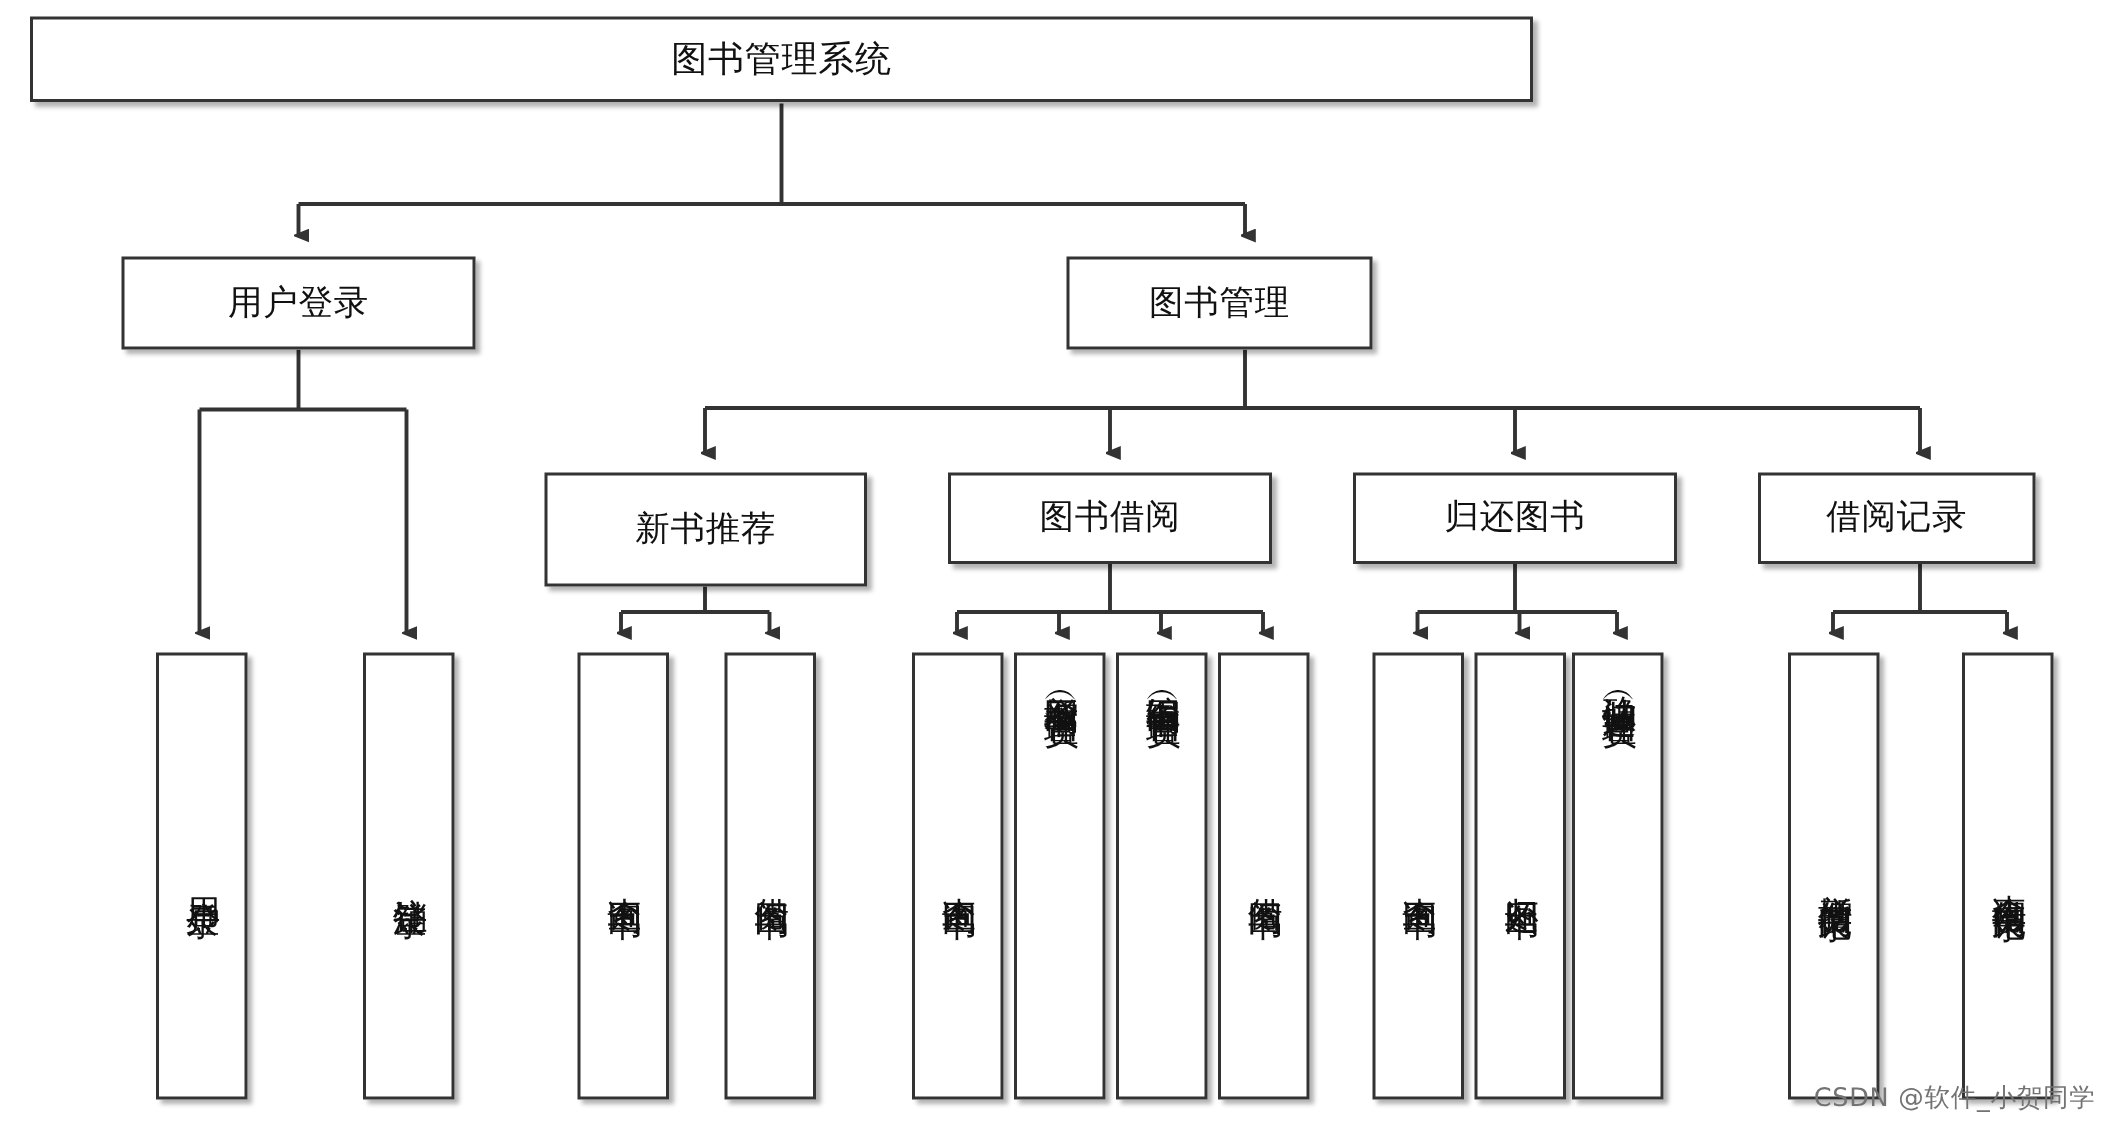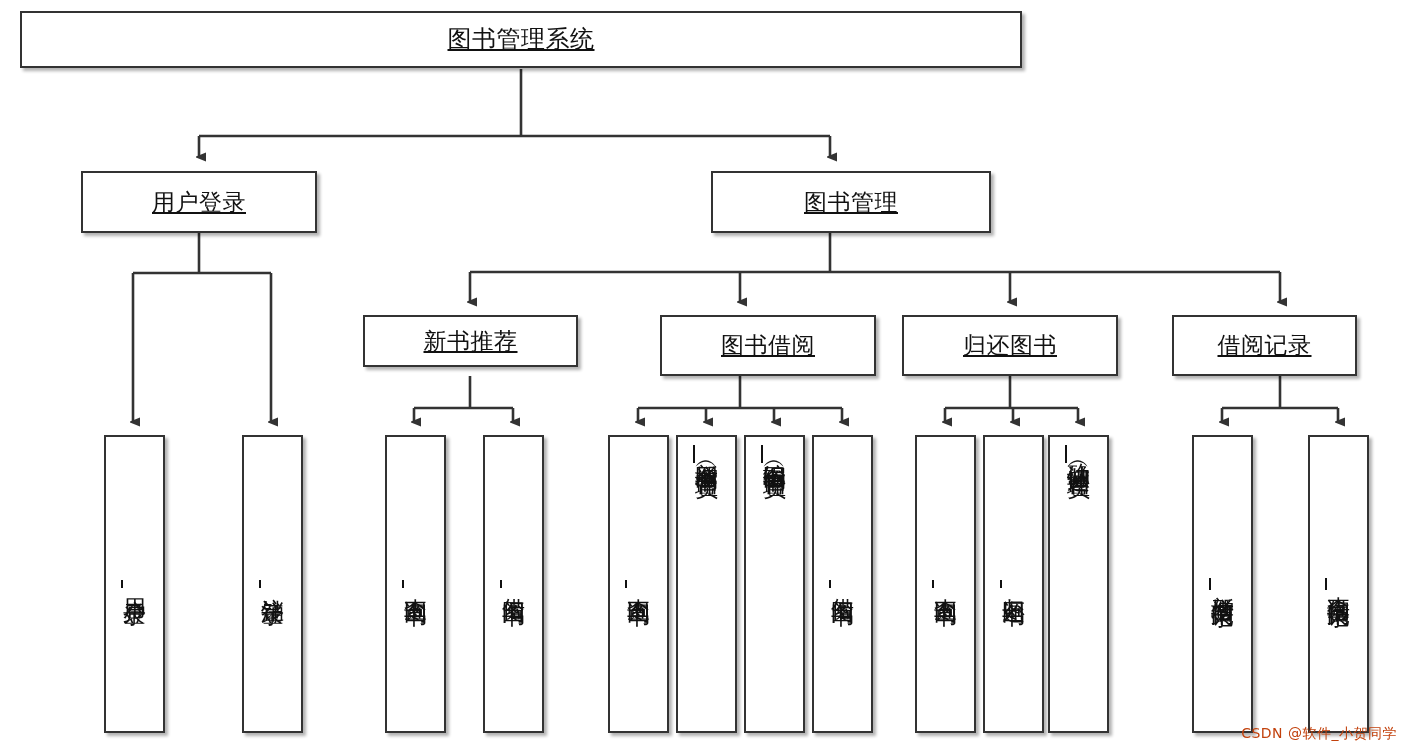--- a/index.html
+++ b/index.html
@@ -35,21 +35,20 @@
     align-items: center;
     justify-content: center;
     color: #111111;
     z-index: 2;
   }
   .node .label {
     display: block;
     text-align: center;
     line-height: 1.08;
     letter-spacing: 0.5px;
-    text-decoration: underline;
   }
   
   .node.horiz .label {
     font-size: 23px;
     white-space: nowrap;
   }
   .node.root .label {
     font-size: 24px;
   }
   
@@ -67,22 +66,22 @@
     max-height: 100%;
   }
   .node.vert.mid {
     align-items: center;
     padding-top: 0;
   }
   #watermark {
     position: absolute;
     right: 8px;
     bottom: 4px;
-    font-size: 14px;
-    color: #c2410c;
+    font-size: 17px;
+    color: #737373;
     letter-spacing: 0.5px;
     z-index: 5;
     white-space: nowrap;
   }
 </style>
 </head>
 <body>
 
 <div id="canvas">
 
@@ -136,28 +135,28 @@
     </g>
   </svg>
 
   <div class="node horiz root" style="left:20px; top:11px; width:1002px; height:57px;">
     <span class="label">图书管理系统</span>
   </div>
 
   <div class="node horiz" style="left:81px; top:171px; width:236px; height:62px;">
     <span class="label">用户登录</span>
   </div>
-  <div class="node horiz" style="left:711px; top:171px; width:280px; height:62px;">
+  <div class="node horiz" style="left:711px; top:171px; width:204px; height:62px;">
     <span class="label">图书管理</span>
   </div>
 
-  <div class="node horiz" style="left:363px; top:315px; width:215px; height:52px;">
+  <div class="node horiz" style="left:363px; top:315px; width:215px; height:76px;">
     <span class="label">新书推荐</span>
   </div>
-  <div class="node horiz" style="left:632px; top:315px; width:216px; height:61px;margin-left:28px;">
+  <div class="node horiz" style="left:632px; top:315px; width:216px; height:61px;">
     <span class="label">图书借阅</span>
   </div>
   <div class="node horiz" style="left:902px; top:315px; width:216px; height:61px;">
     <span class="label">归还图书</span>
   </div>
   <div class="node horiz" style="left:1172px; top:315px; width:185px; height:61px;">
     <span class="label">借阅记录</span>
   </div>
 
   <div class="node vert mid" style="left:104px; top:435px; width:61px; height:298px;">

